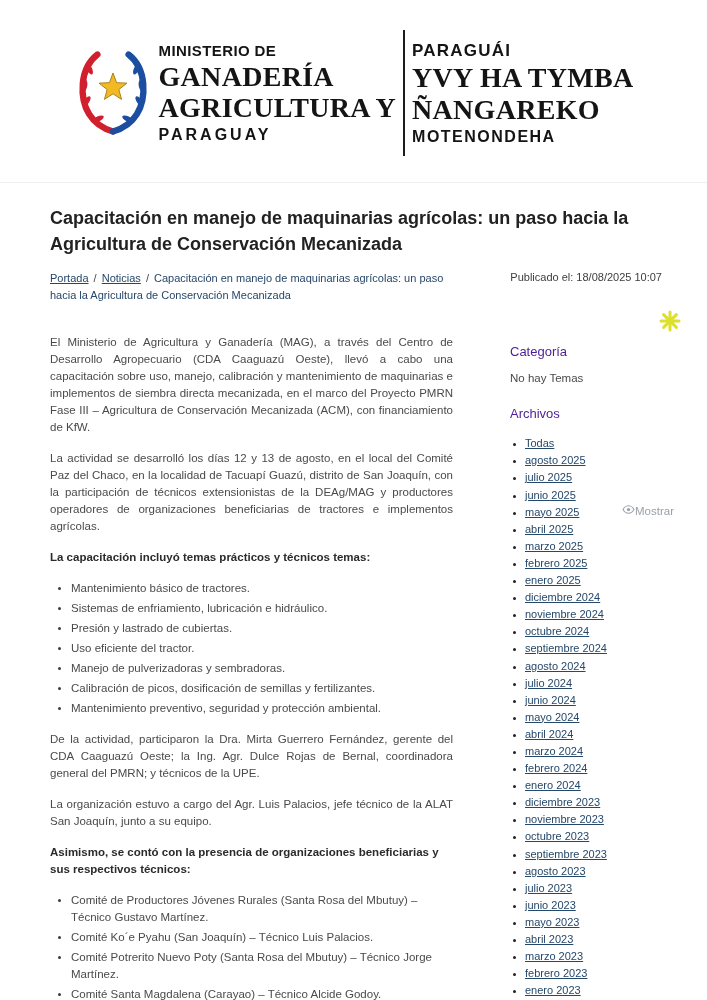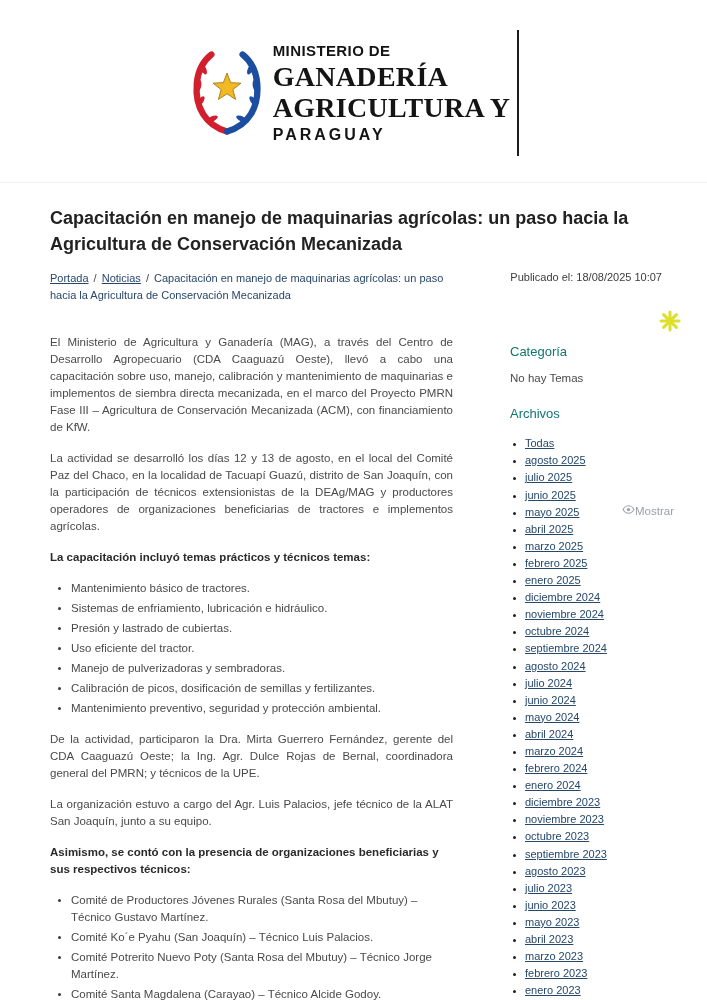--- a/index.html
+++ b/index.html
@@ -43,21 +43,21 @@
   
   .content { display:flex; margin-top:30px; }
   .body-col { width:403px; font-size:11.5px; line-height:17px; text-align:justify; color:#4a4a4a; }
   .body-col p { margin-bottom:14px; }
   .body-col p.bold { font-weight:bold; color:#2b2b2b; text-align:left; }
   .body-col ul { margin:0 0 14px 21px; }
   .body-col li { text-align:left; margin-bottom:3px; }
   .body-col li::marker { color:#3a3a3a; font-size:10px; }
 
   .sidebar { margin-left:auto; width:152px; padding-top:10px; position:relative; }
-  .sb-heading { font-size:13px; color:#0f766e; margin-bottom:13px; font-weight:normal; }
+  .sb-heading { font-size:13px; color:#4c1d95; margin-bottom:13px; font-weight:normal; }
   .sb-empty { font-size:11.5px; color:#4a4a4a; margin-bottom:22px; }
   .sidebar ul { list-style:disc; margin-left:15px; }
   .sidebar li { line-height:15.1px; }
   .sidebar li::marker { color:#222; font-size:9px; }
   .sidebar a { color:#25486b; text-decoration:underline; font-size:11px; cursor:pointer; }
 
   
   .a11y-asterisk { position:absolute; top:310px; right:26px; width:22px; height:22px; cursor:pointer; }
   .show-overlay {
     position:absolute; top:502px; right:30px;
@@ -85,20 +85,26 @@
       <polygon points="40,27 43.7,36.9 54.3,37.4 46,44 48.8,54.1 40,48.3 31.2,54.1 34,44 25.7,37.4 36.3,36.9" fill="#f2b924" stroke="#a87f1b" stroke-width="1"></polygon>
     </svg>
   </div>
   <div class="ministry">
     <div class="m-small">MINISTERIO DE</div>
     <div class="m-serif">GANADERÍA</div>
     <div class="m-serif">AGRICULTURA Y</div>
     <div class="m-caps">PARAGUAY</div>
   </div>
   <div class="header-divider"></div>
+  <div class="guarani">
+    <div class="g-small">PARAGUÁI</div>
+    <div class="m-serif">YVY HA TYMBA</div>
+    <div class="m-serif">ÑANGAREKO</div>
+    <div class="g-caps">MOTENONDEHA</div>
+  </div>
 </header>
 
 <main class="main">
   <h1 class="article-title">Capacitación en manejo de maquinarias agrícolas: un paso hacia la Agricultura de Conservación Mecanizada</h1>
 
   <div class="meta-row">
     <nav class="breadcrumb">
       <a>Portada</a>
       <span class="crumb-sep">/</span>
       <a>Noticias</a>

